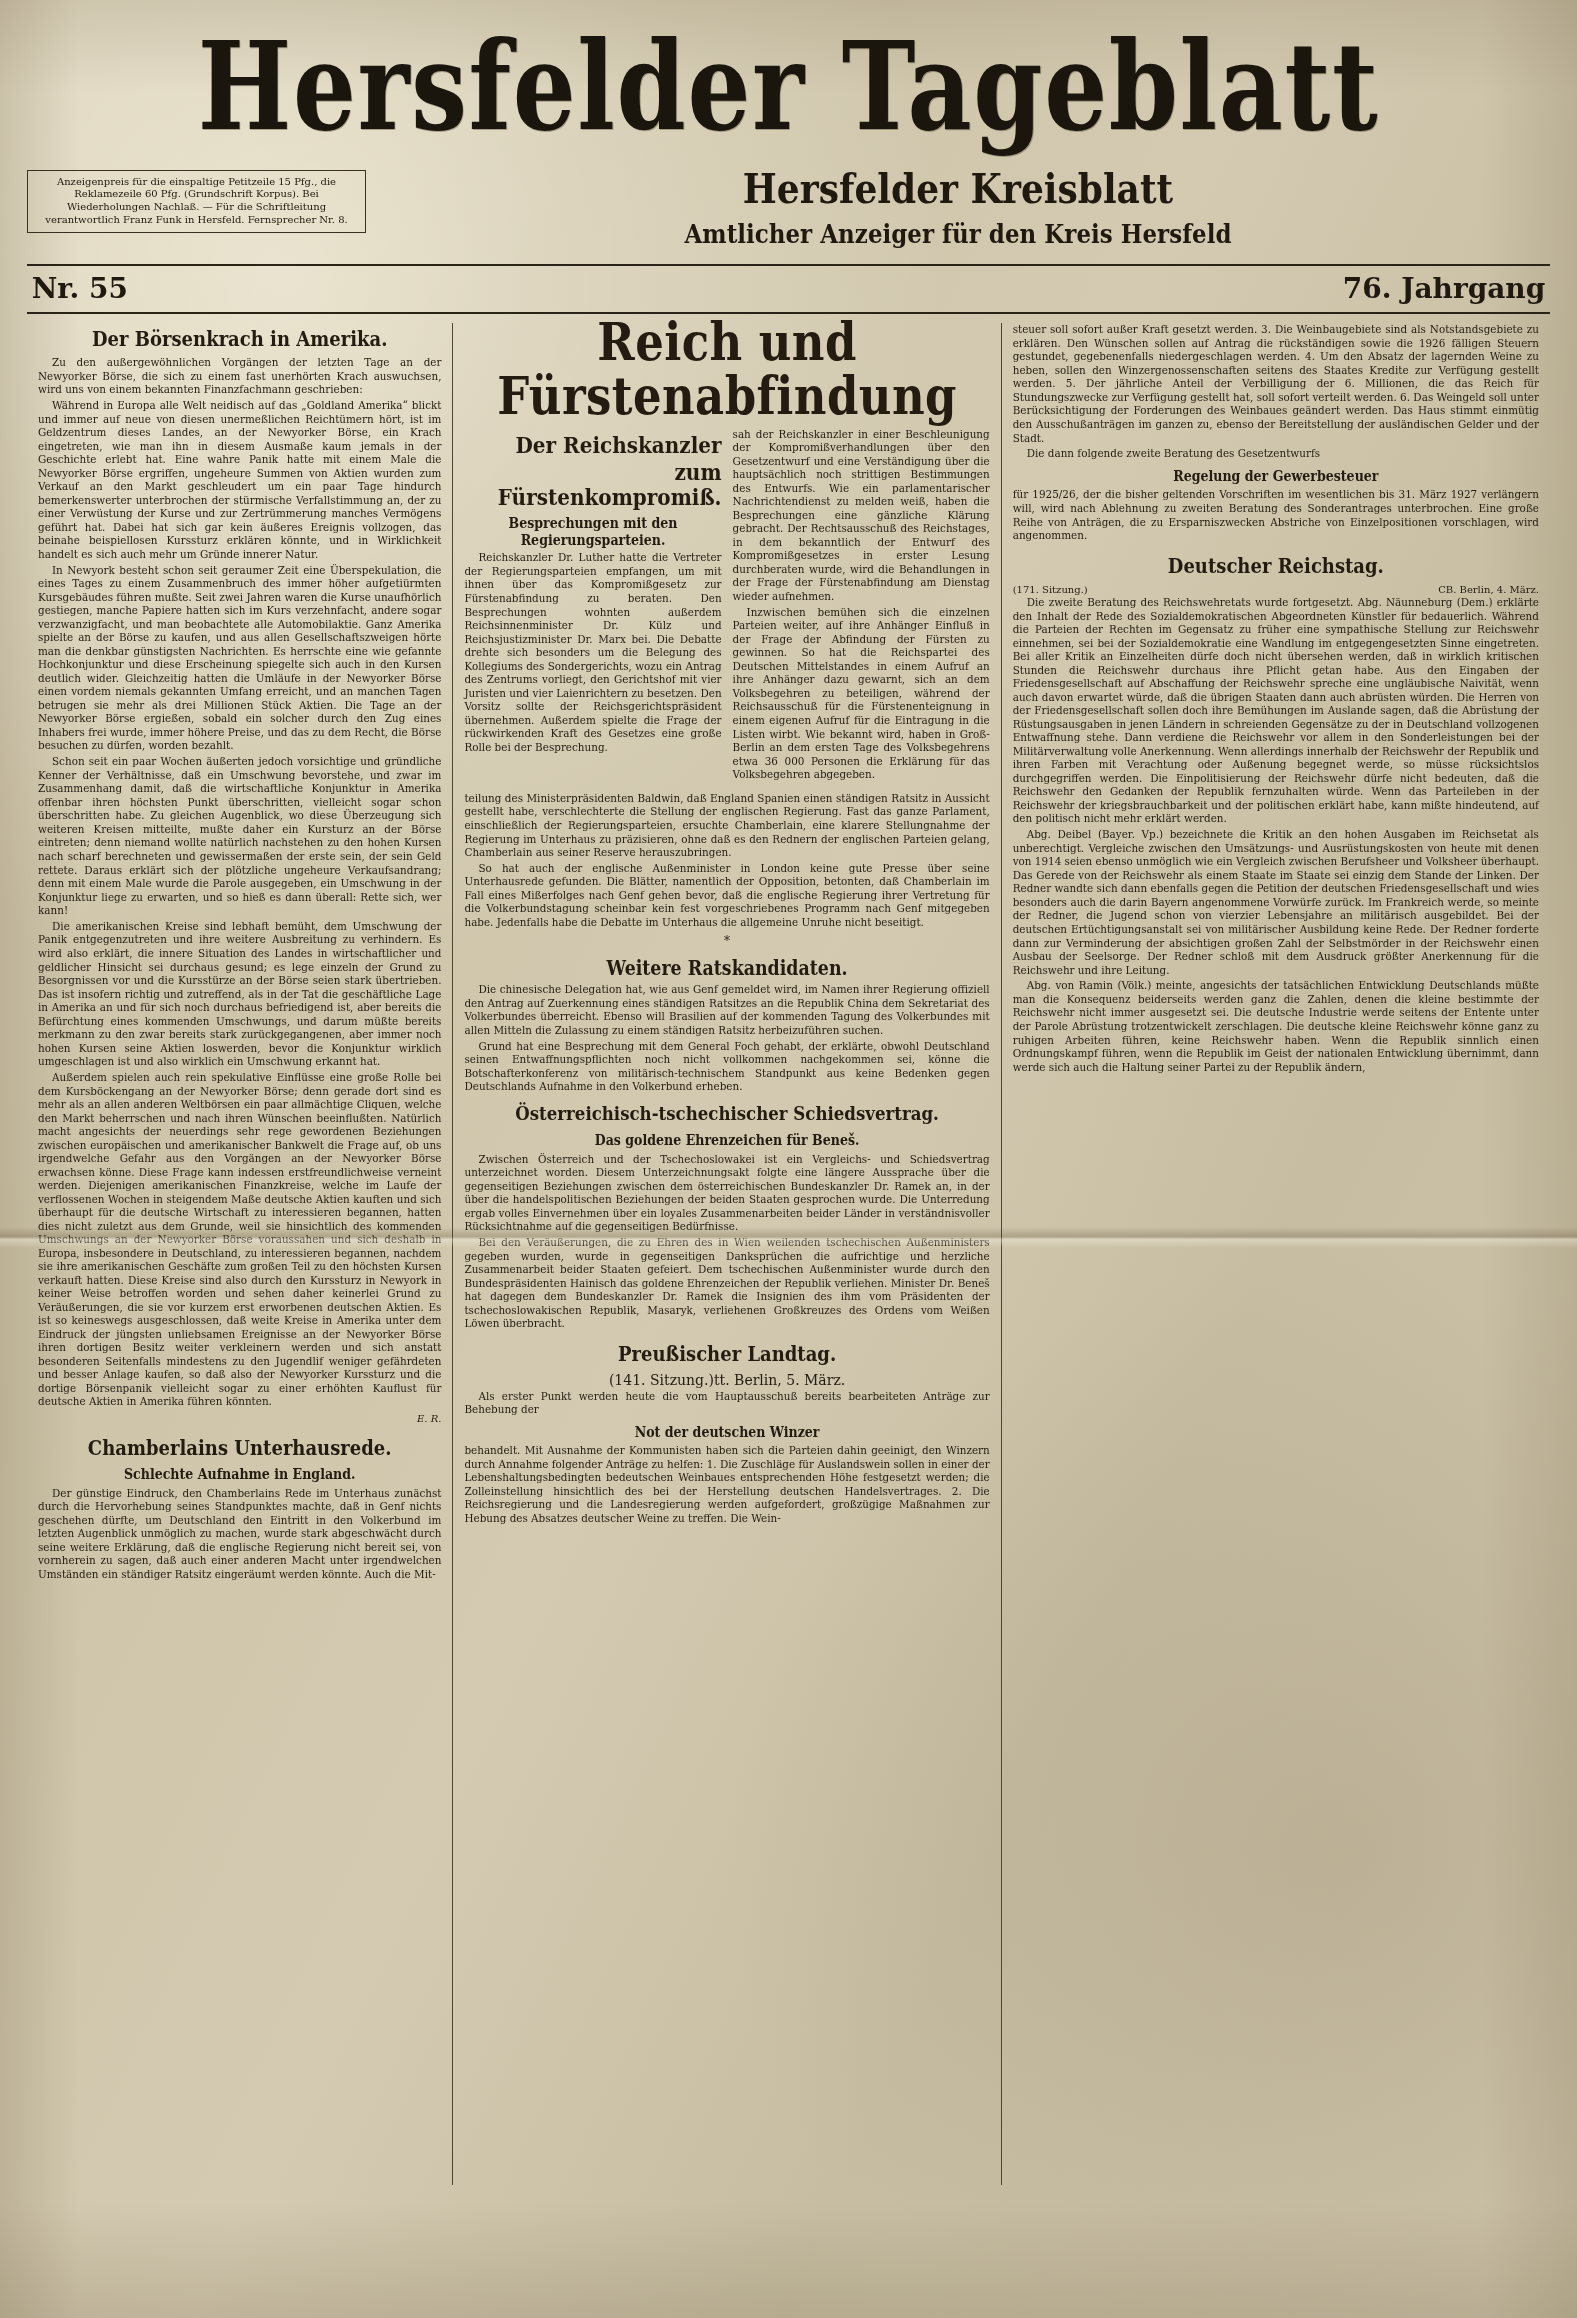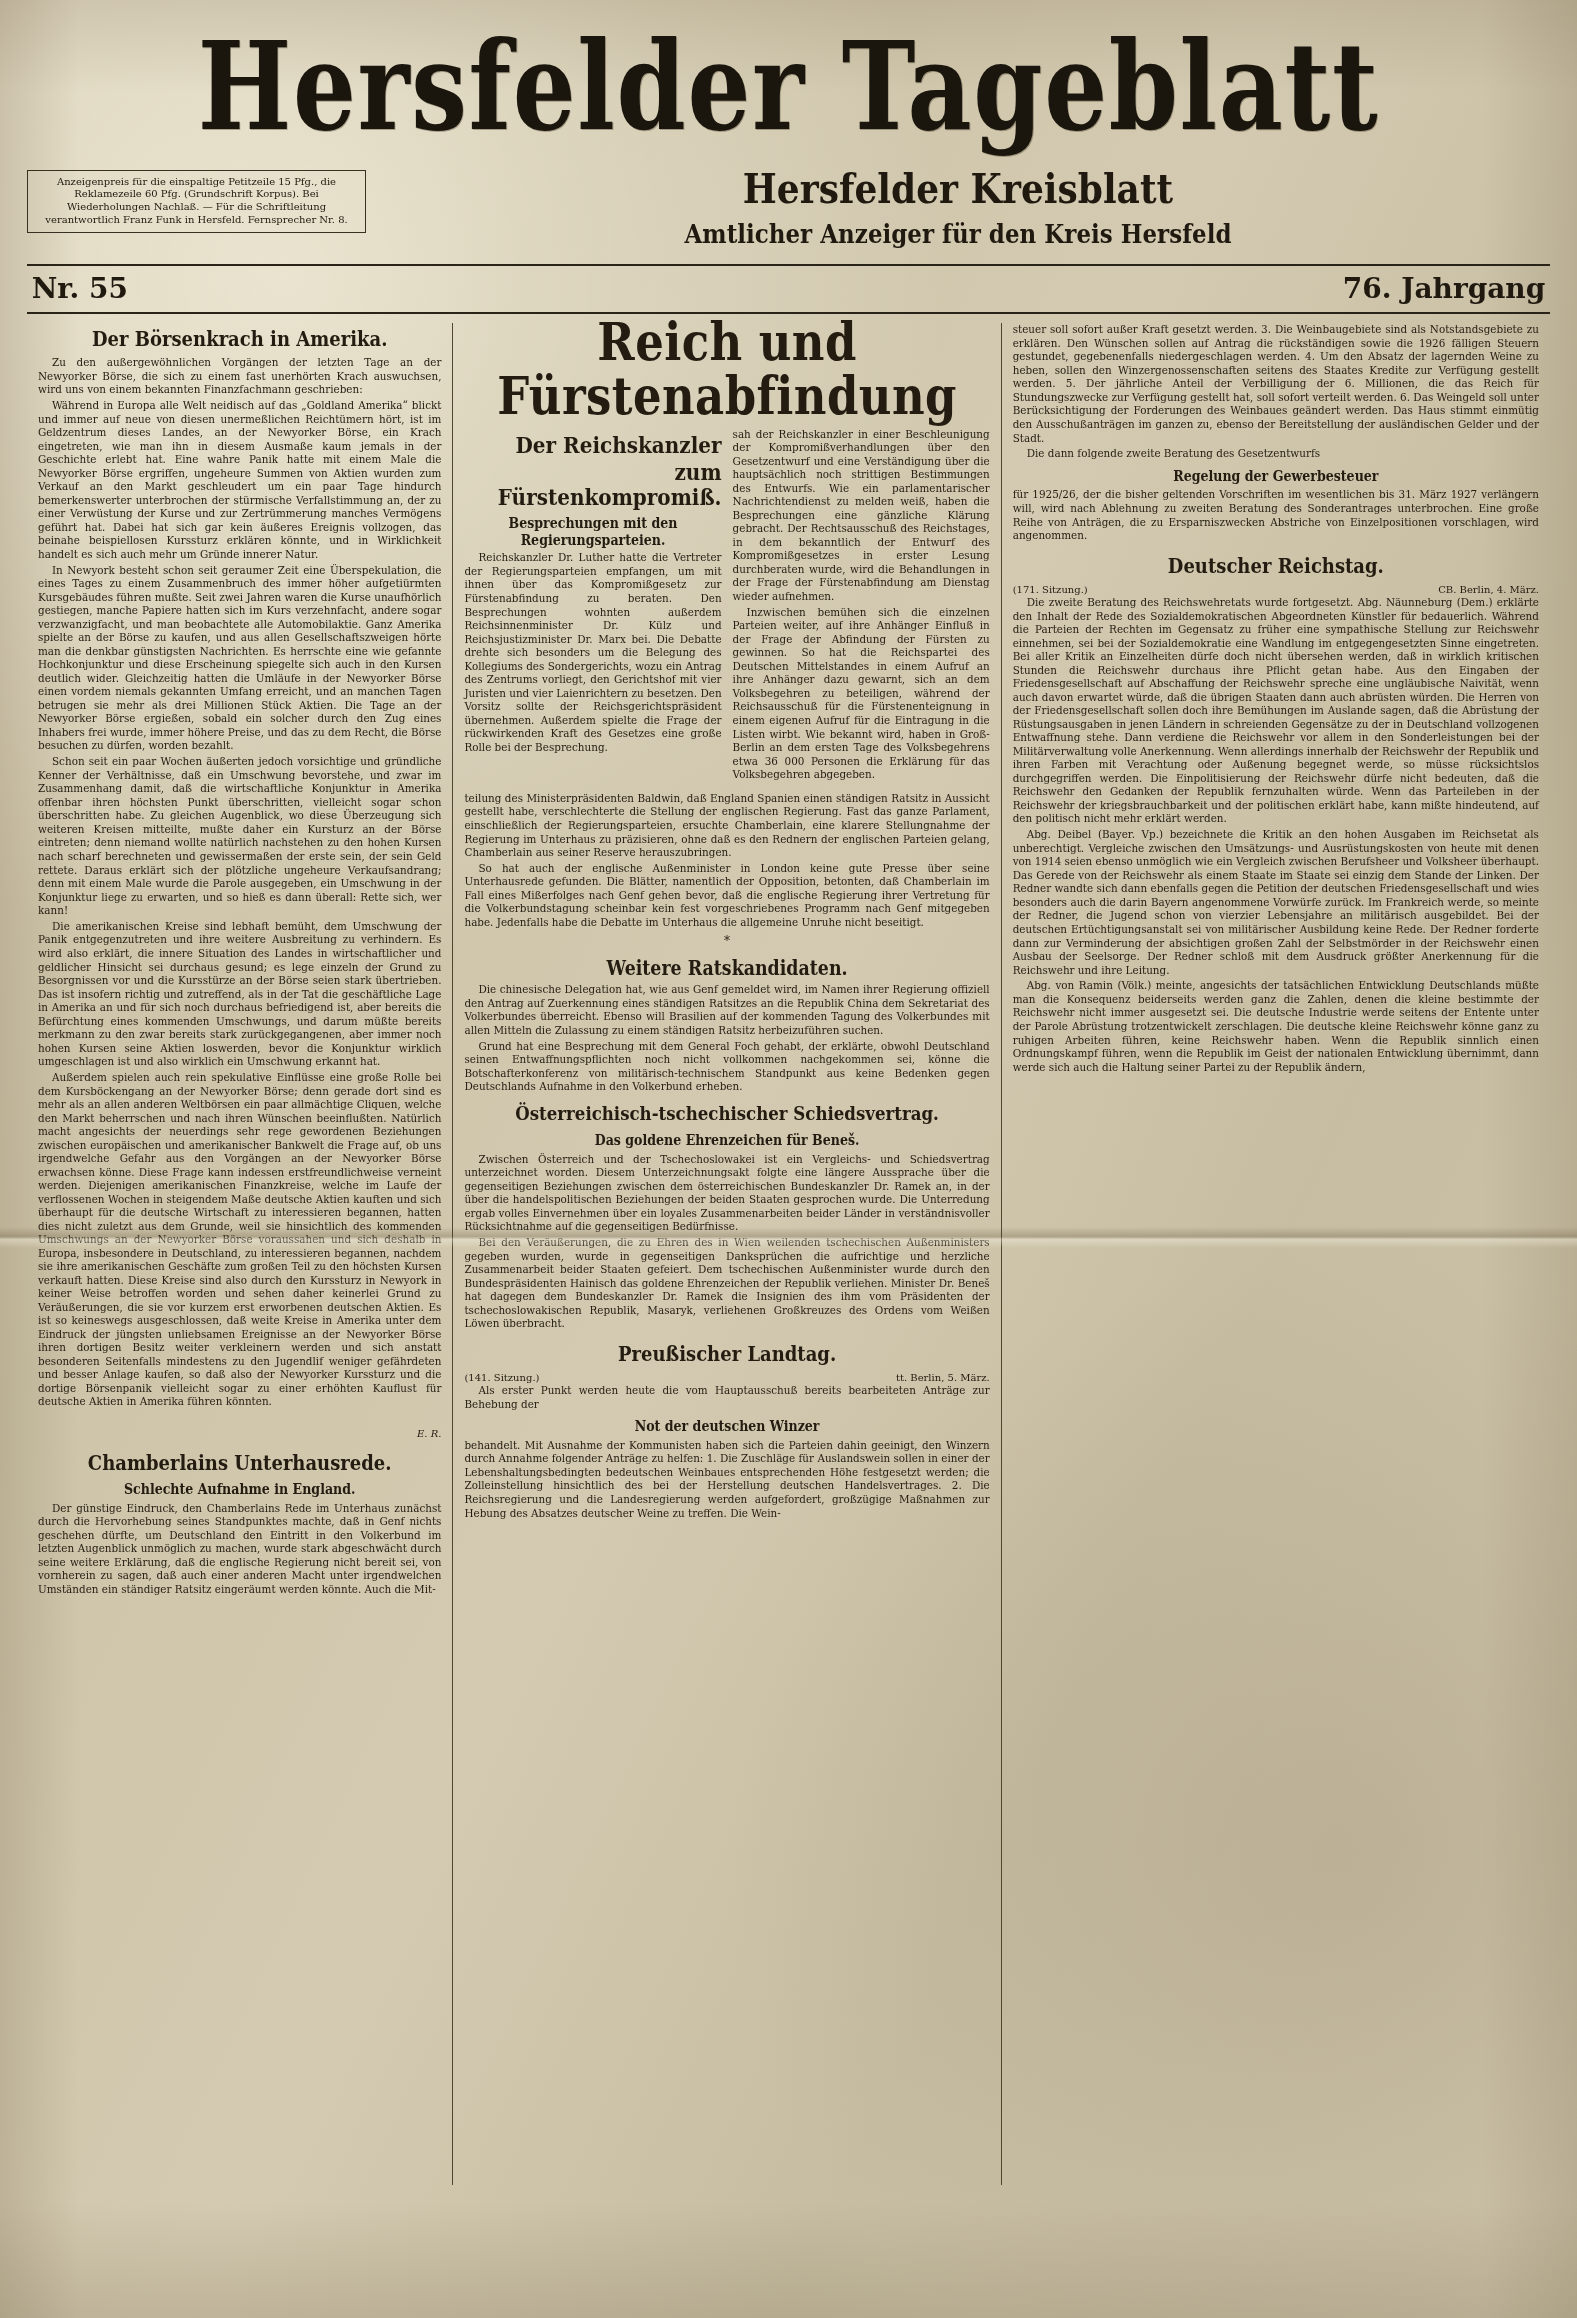--- a/index.html
+++ b/index.html
@@ -127,21 +127,21 @@
     text-align:center;transform:scaleY(1.12);line-height:1.12;
   }
   h4.small{
     font-size:12.6px;margin:8px 0 3.2px;
     font-family:"DejaVu Serif",serif;font-weight:bold;
     text-align:center;transform:scaleY(1.1);
   }
   .twocolbox{display:flex;gap:11px;}
   .twocolbox > div{flex:1;text-align:justify;}
   .star{text-align:center;margin:4.7px 0;font-size:12px;}
-  .sig{text-align:right;font-style:italic;font-size:10px;margin-top:18px;}
+  .sig{text-align:right;font-style:italic;font-size:10px;margin-top:3px;}
 </style>
 </head>
 <body>
 
 <div class="paper"></div>
 <div class="vstain"></div>
 
 <div class="sheet">
 
   <div class="masthead">
@@ -201,21 +201,21 @@
       <h3 class="subc">Weitere Ratskandidaten.</h3>
       <p>Die chinesische Delegation hat, wie aus Genf gemeldet wird, im Namen ihrer Regierung offiziell den Antrag auf Zuerkennung eines ständigen Ratsitzes an die Republik China dem Sekretariat des Volkerbundes überreicht. Ebenso will Brasilien auf der kommenden Tagung des Volkerbundes mit allen Mitteln die Zulassung zu einem ständigen Ratsitz herbeizuführen suchen.</p>
       <p>Grund hat eine Besprechung mit dem General Foch gehabt, der erklärte, obwohl Deutschland seinen Entwaffnungspflichten noch nicht vollkommen nachgekommen sei, könne die Botschafterkonferenz von militärisch-technischem Standpunkt aus keine Bedenken gegen Deutschlands Aufnahme in den Volkerbund erheben.</p>
 
       <h2 class="sec" style="font-size:16.6px;margin-top:9.5px;">Österreichisch-tschechischer Schiedsvertrag.</h2>
       <h4 class="small">Das goldene Ehrenzeichen für Beneš.</h4>
       <p>Zwischen Österreich und der Tschechoslowakei ist ein Vergleichs- und Schiedsvertrag unterzeichnet worden. Diesem Unterzeichnungsakt folgte eine längere Aussprache über die gegenseitigen Beziehungen zwischen dem österreichischen Bundeskanzler Dr. Ramek an, in der über die handelspolitischen Beziehungen der beiden Staaten gesprochen wurde. Die Unterredung ergab volles Einvernehmen über ein loyales Zusammenarbeiten beider Länder in verständnisvoller Rücksichtnahme auf die gegenseitigen Bedürfnisse.</p>
       <p>Bei den Veräußerungen, die zu Ehren des in Wien weilenden tschechischen Außenministers gegeben wurden, wurde in gegenseitigen Danksprüchen die aufrichtige und herzliche Zusammenarbeit beider Staaten gefeiert. Dem tschechischen Außenminister wurde durch den Bundespräsidenten Hainisch das goldene Ehrenzeichen der Republik verliehen. Minister Dr. Beneš hat dagegen dem Bundeskanzler Dr. Ramek die Insignien des ihm vom Präsidenten der tschechoslowakischen Republik, Masaryk, verliehenen Großkreuzes des Ordens vom Weißen Löwen überbracht.</p>
 
       <h2 class="sec" style="margin-top:11px;">Preußischer Landtag.</h2>
-      <div style="display:flex;justify-content:space-between;font-size:10px;">
+      <div style="display:flex;justify-content:center;font-size:14px;">
         <span>(141. Sitzung.)</span>
         <span>tt. Berlin, 5. März.</span>
       </div>
       <p>Als erster Punkt werden heute die vom Hauptausschuß bereits bearbeiteten Anträge zur Behebung der</p>
       <h4 class="small">Not der deutschen Winzer</h4>
       <p class="noind">behandelt. Mit Ausnahme der Kommunisten haben sich die Parteien dahin geeinigt, den Winzern durch Annahme folgender Anträge zu helfen: 1. Die Zuschläge für Auslandswein sollen in einer der Lebenshaltungsbedingten bedeutschen Weinbaues entsprechenden Höhe festgesetzt werden; die Zolleinstellung hinsichtlich des bei der Herstellung deutschen Handelsvertrages. 2. Die Reichsregierung und die Landesregierung werden aufgefordert, großzügige Maßnahmen zur Hebung des Absatzes deutscher Weine zu treffen. Die Wein-</p>
     </div>
 
     <div class="col c3">
       <p class="noind">steuer soll sofort außer Kraft gesetzt werden. 3. Die Weinbaugebiete sind als Notstandsgebiete zu erklären. Den Wünschen sollen auf Antrag die rückständigen sowie die 1926 fälligen Steuern gestundet, gegebenenfalls niedergeschlagen werden. 4. Um den Absatz der lagernden Weine zu heben, sollen den Winzergenossenschaften seitens des Staates Kredite zur Verfügung gestellt werden. 5. Der jährliche Anteil der Verbilligung der 6. Millionen, die das Reich für Stundungszwecke zur Verfügung gestellt hat, soll sofort verteilt werden. 6. Das Weingeld soll unter Berücksichtigung der Forderungen des Weinbaues geändert werden. Das Haus stimmt einmütig den Ausschußanträgen im ganzen zu, ebenso der Bereitstellung der ausländischen Gelder und der Stadt.</p>

